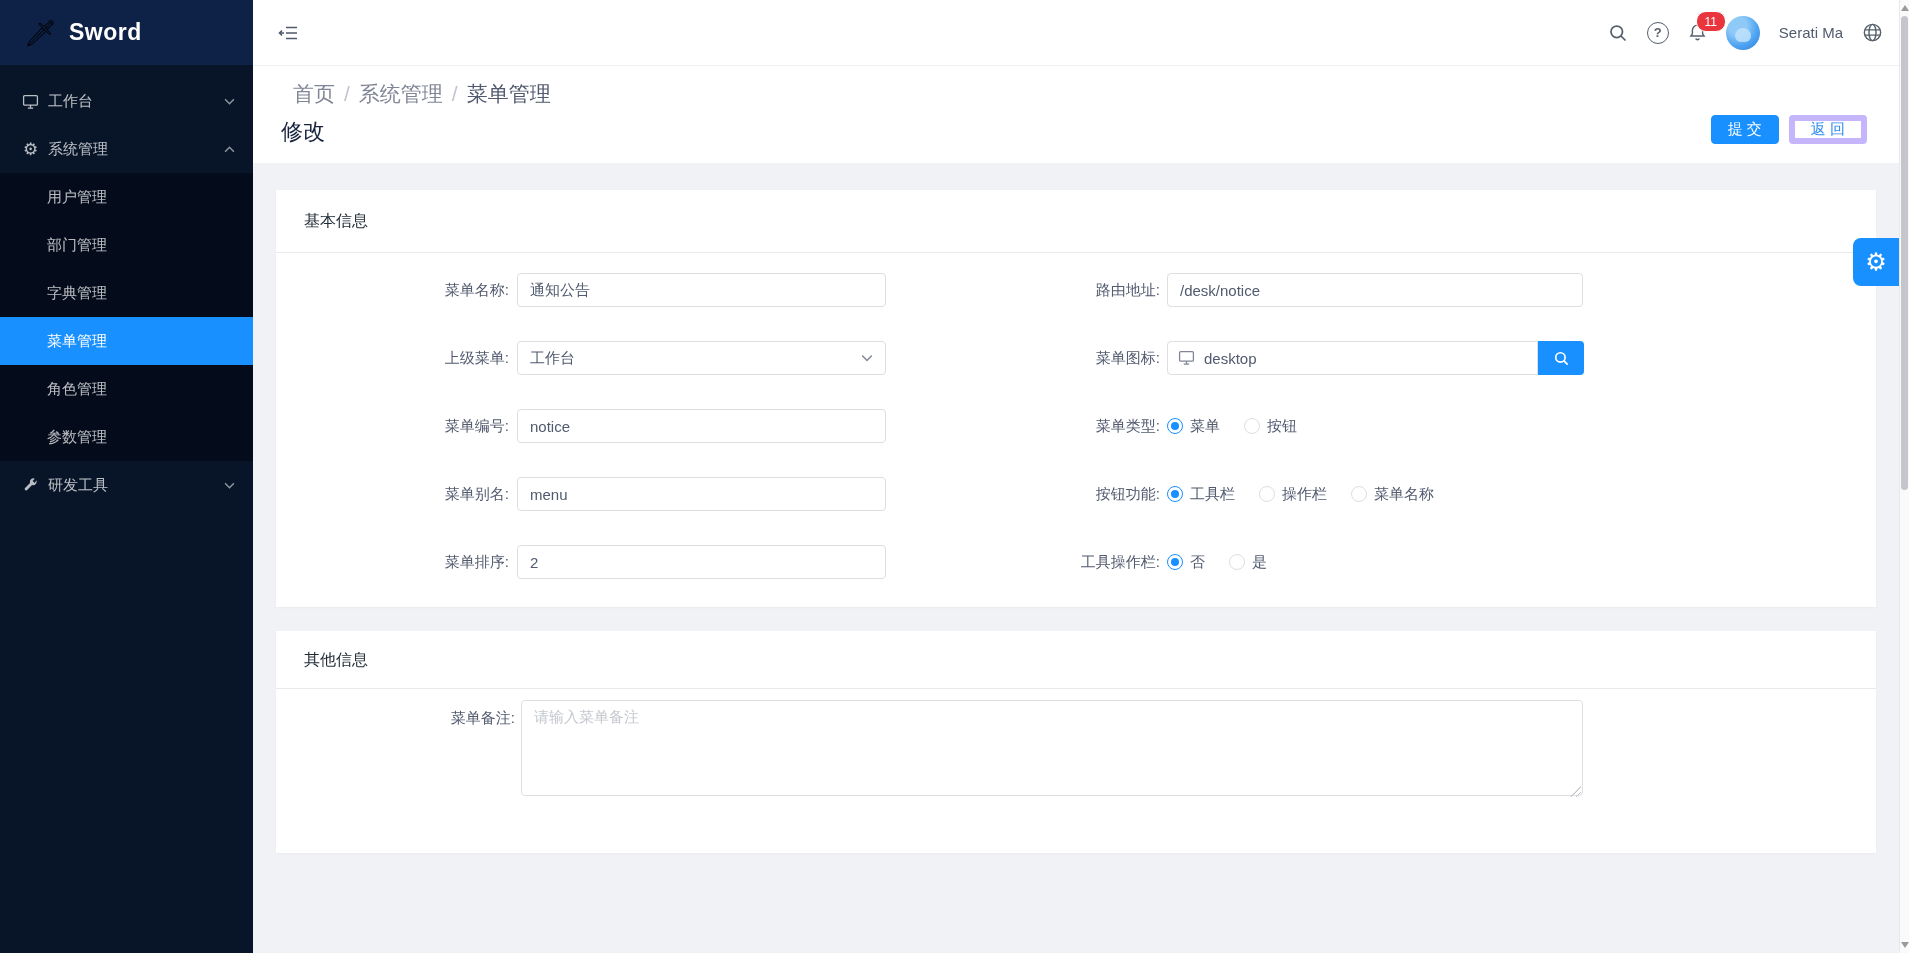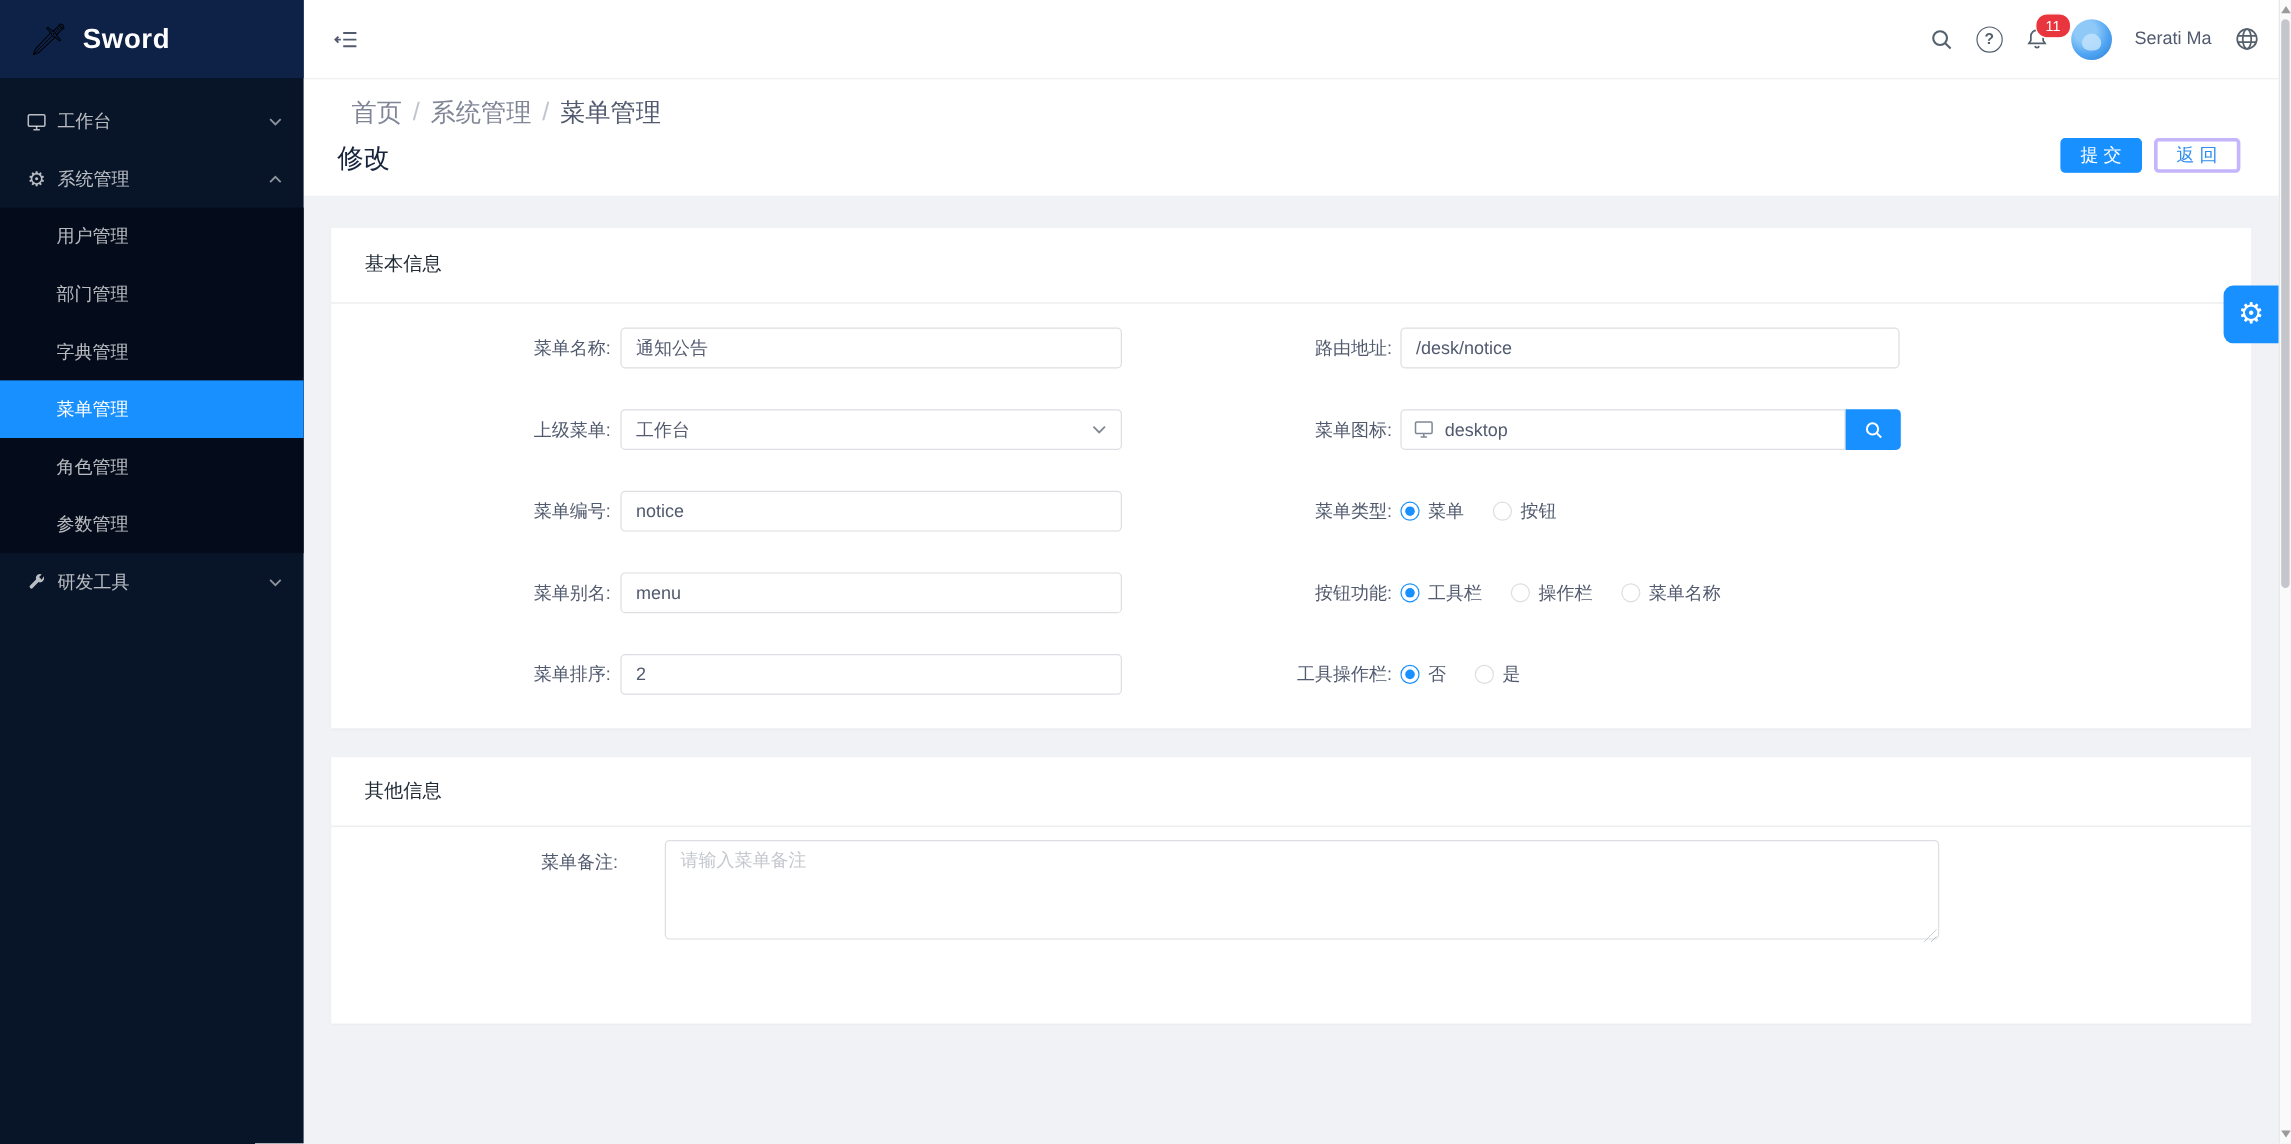--- a/index.html
+++ b/index.html
@@ -37,58 +37,58 @@
   
   .subheader{position:absolute;left:253px;top:66px;width:1646px;height:97px;background:#fff;z-index:3;}
   .crumbs{position:absolute;left:40px;top:14px;font-size:21px;display:flex;gap:9px;align-items:center;}
   .crumb{color:#808695;cursor:pointer;}
   .crumb.cur{color:#515a6e;cursor:default;}
   .crumb-sep{color:#c0c4cc;}
   .ptitle{position:absolute;left:28px;top:51px;font-size:22px;color:#17233d;font-weight:500;}
   .hbtns{position:absolute;right:32px;top:49px;display:flex;gap:10px;}
   .btn{height:29px;padding:0 16px;border-radius:4px;font-size:15px;display:inline-flex;align-items:center;cursor:pointer;box-sizing:border-box;}
   .btn.primary{background:#1890ff;border:1px solid #1890ff;color:#fff;}
-  .btn.ghost{background:#fff;border:3px solid #c4b5fd;color:#2d8cf0;}
+  .btn.ghost{background:#fff;border:6px solid #c4b5fd;color:#2d8cf0;}
 
   
   .card{position:absolute;background:#fff;box-shadow:0 1px 2px rgba(0,0,0,.03);}
   .card1{left:276px;top:190px;width:1600px;height:417px;}
   .card2{left:276px;top:631px;width:1600px;height:222px;}
   .card-hd{height:62px;line-height:62px;padding-left:28px;border-bottom:1px solid #e8eaec;font-size:16px;font-weight:500;color:#212b36;}
   .card2 .card-hd{height:57px;line-height:57px;}
 
   
   .frow{position:absolute;height:34px;display:flex;align-items:center;}
   .flabel{font-size:15px;color:#515a6e;text-align:right;box-sizing:border-box;}
   .lab-l{flex:0 0 241px;padding-right:8px;}
   .lab-r{flex:0 0 184px;padding-right:7px;}
   .rowL{left:0;width:659px;}
   .rowR{left:707px;width:893px;}
   .ipt{box-sizing:border-box;height:34px;border:1px solid #dcdee2;border-radius:4px;background:#fff;font-size:15px;color:#515a6e;padding:0 12px;font-family:"Liberation Sans","DejaVu Sans",sans-serif;outline:none;}
   .ipt::placeholder{color:#c5c8ce;}
-  .w-left{width:418px;}
+  .w-left{width:369px;}
   .w-right{width:416px;}
   .select{display:flex;align-items:center;position:relative;cursor:pointer;}
   .select .sval{flex:1;}
   .select .caret{color:#808695;display:inline-flex;}
   .icon-field{position:relative;display:flex;}
   .icon-field .ipt{width:371px;padding-left:36px;border-radius:4px 0 0 4px;}
   .ipt-prefix{position:absolute;left:11px;top:8px;color:#808695;}
   .sq-btn{width:46px;height:34px;background:#1890ff;border-radius:0 4px 4px 0;display:flex;align-items:center;justify-content:center;color:#fff;cursor:pointer;}
   .rgroup{display:flex;align-items:center;}
   .ritem{display:flex;align-items:center;margin-right:24px;cursor:pointer;}
   .radio{width:16px;height:16px;border:1px solid #dcdee2;border-radius:50%;background:#fff;box-sizing:border-box;position:relative;}
   .ritem.checked .radio{border-color:#1890ff;}
   .ritem.checked .radio::after{content:"";position:absolute;left:3px;top:3px;width:8px;height:8px;border-radius:50%;background:#1890ff;}
   .rlabel{margin-left:7px;font-size:15px;color:#515a6e;}
 
   .remark-row{position:absolute;left:0;top:69px;width:1600px;display:flex;align-items:flex-start;}
   .remark-row .flabel{flex:0 0 245px;padding-right:6px;padding-top:9px;}
   .tarea-wrap{position:relative;}
-  textarea.ipt{width:1062px;height:83px;padding:7px 12px;resize:none;margin-left:33px;}
+  textarea.ipt{width:1062px;height:96px;padding:7px 12px;resize:none;}
   .grip{position:absolute;right:2px;bottom:3px;width:11px;height:11px;background:repeating-linear-gradient(-45deg,transparent 0 3px,#c0c4cc 3px 4px);clip-path:polygon(100% 0,100% 100%,0 100%);}
 
   
   .float-gear{position:absolute;left:1853px;top:238px;width:46px;height:48px;background:#1890ff;border-radius:8px 0 0 8px;display:flex;align-items:center;justify-content:center;color:#fff;cursor:pointer;z-index:6;}
   .float-gear .gear-glyph{font-size:24px;}
   .scrollbar{position:absolute;right:0;top:0;width:10px;height:953px;background:#fafafa;border-left:1px solid #e8e8e8;box-sizing:border-box;z-index:9;}
   .sb-up{position:absolute;top:5px;left:1px;width:0;height:0;border-left:4px solid transparent;border-right:4px solid transparent;border-bottom:6px solid #9a9a9a;}
   .sb-dn{position:absolute;bottom:5px;left:1px;width:0;height:0;border-left:4px solid transparent;border-right:4px solid transparent;border-top:6px solid #9a9a9a;}
   .sb-thumb{position:absolute;top:16px;left:1px;width:7px;height:474px;border-radius:4px;background:#c4c6cc;}
   svg{display:block;}

